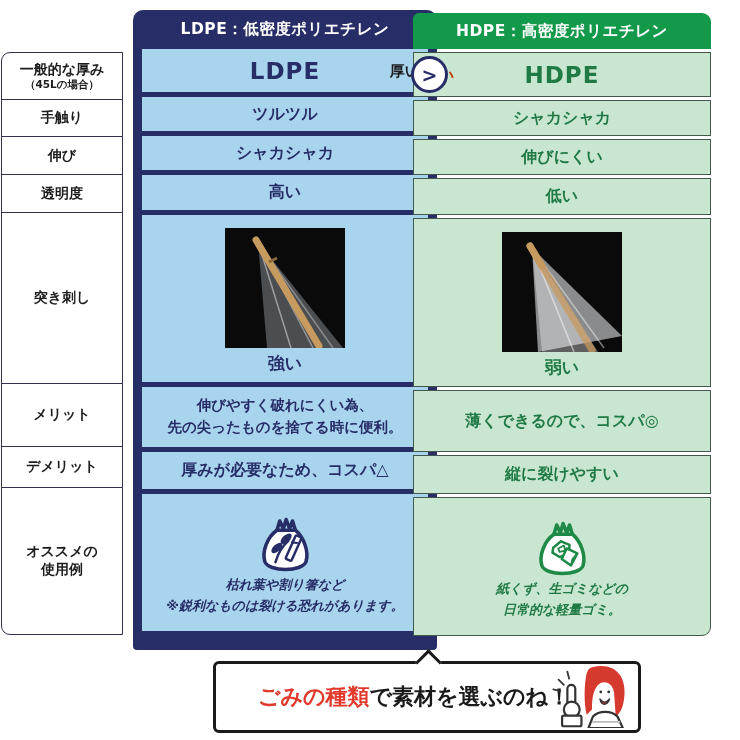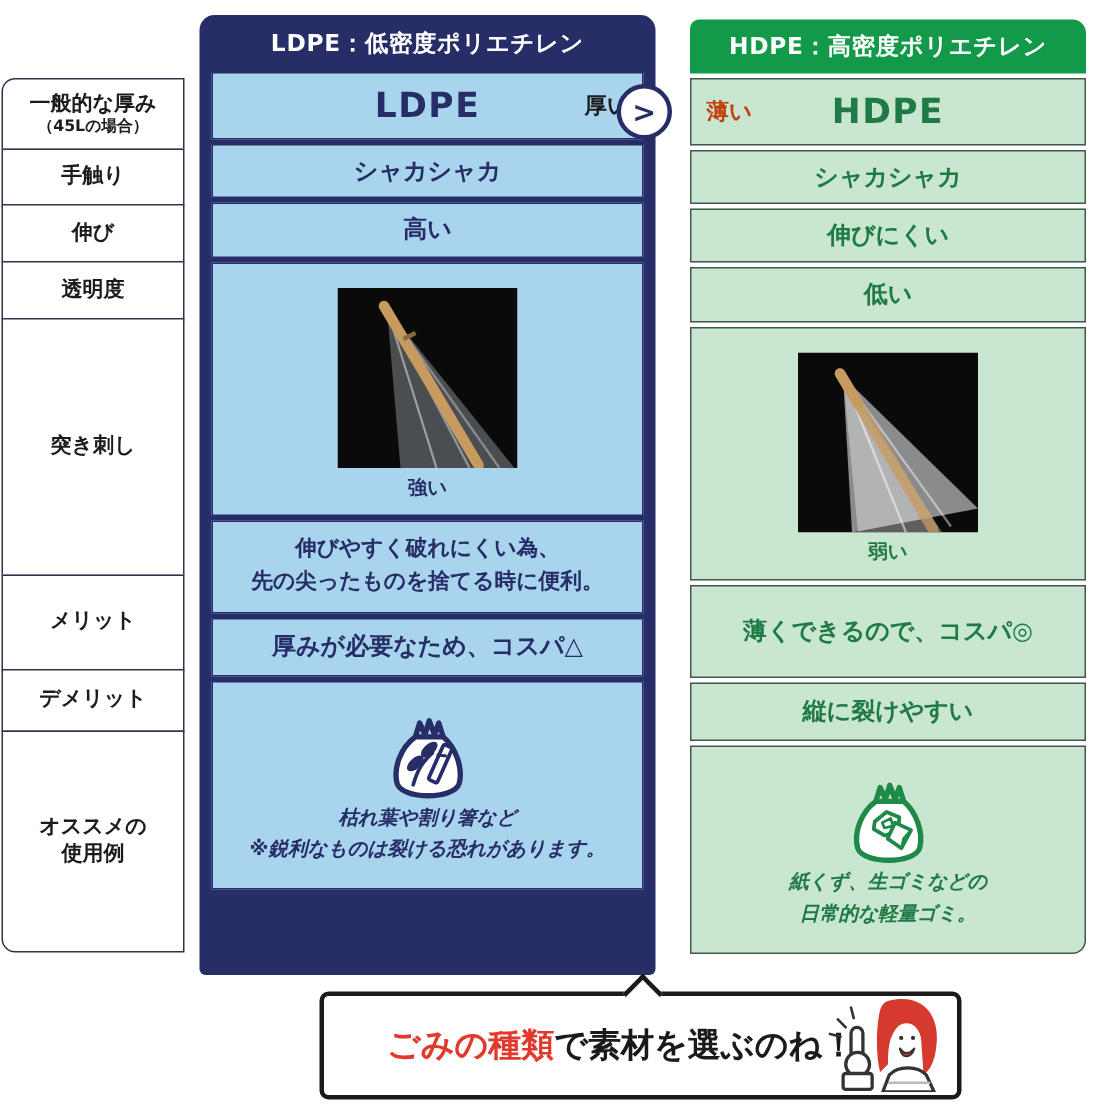--- a/index.html
+++ b/index.html
@@ -30,26 +30,26 @@
   .ch1{height:45px} .ch2{height:36px} .ch3{height:36px} .ch4{height:37px}
   .ch5{height:169px} .ch6{height:62px} .ch7{height:39px} .ch8{height:139px}
   .cell-text { font-size:16px; }
   .big-name { font-size:23px; letter-spacing:1px; }
   .thick-label { position:absolute; right:8px; top:50%; transform:translateY(-50%);
                  color:#1c1c1c; font-size:15px; }
   .thin-label { position:absolute; left:10px; top:50%; transform:translateY(-50%);
                 color:#c2410c; font-size:15px; }
   .merit-line { display:block; font-size:14.5px; line-height:1.5; }
   .photo { width:120px; height:120px; margin-top:6px; }
-  .caption { font-size:13px; margin-top:4px;text-align:center; }
+  .caption { font-size:17px; margin-top:4px;text-align:center; }
   .usage-icon { height:64px; margin-top:2px; }
   .usage-line { display:block; font-size:13px; line-height:1.6;font-style:italic; }
 
   
-  .hdpe-col { position:absolute; left:460px; top:13px; width:264px; }
+  .hdpe-col { position:absolute; left:413px; top:13px; width:298px; }
   .hdpe-header { height:36px; margin-bottom:3px; display:flex; align-items:center; justify-content:center;
                  background:#13994a; border-radius:6px 9px 0 0;
                  color:#ffffff; font-weight:bold; font-size:15.5px; letter-spacing:0.5px; }
   .hdpe-body { display:flex; flex-direction:column; }
   .hdpe-body .c:last-child { border-bottom-right-radius:9px; }
 
   
   .compare-circle { position:absolute; left:411px; top:56px; width:37px; height:37px;
                     background:#ffffff; border:3px solid #272d66; border-radius:50%;
                     display:flex; align-items:center; justify-content:center;
@@ -100,20 +100,23 @@
       <span>使用例</span>
     </div>
   </div>
 
   <div class="ldpe-col">
     <div class="ldpe-header">LDPE：低密度ポリエチレン</div>
     <div class="ldpe-body">
       <div class="c ch1">
         <span class="big-name">LDPE</span>
         <span class="thick-label">厚い</span>
+      </div>
+      <div class="c ch2">
+        <span class="cell-text">ツルツル</span>
       </div>
       <div class="c ch3">
         <span class="cell-text">シャカシャカ</span>
       </div>
       <div class="c ch4">
         <span class="cell-text">高い</span>
       </div>
       <div class="c ch5">
         <svg class="photo" viewBox="0 0 120 120">
           <rect x="0" y="0" width="120" height="120" fill="#0a0a0a"></rect>

